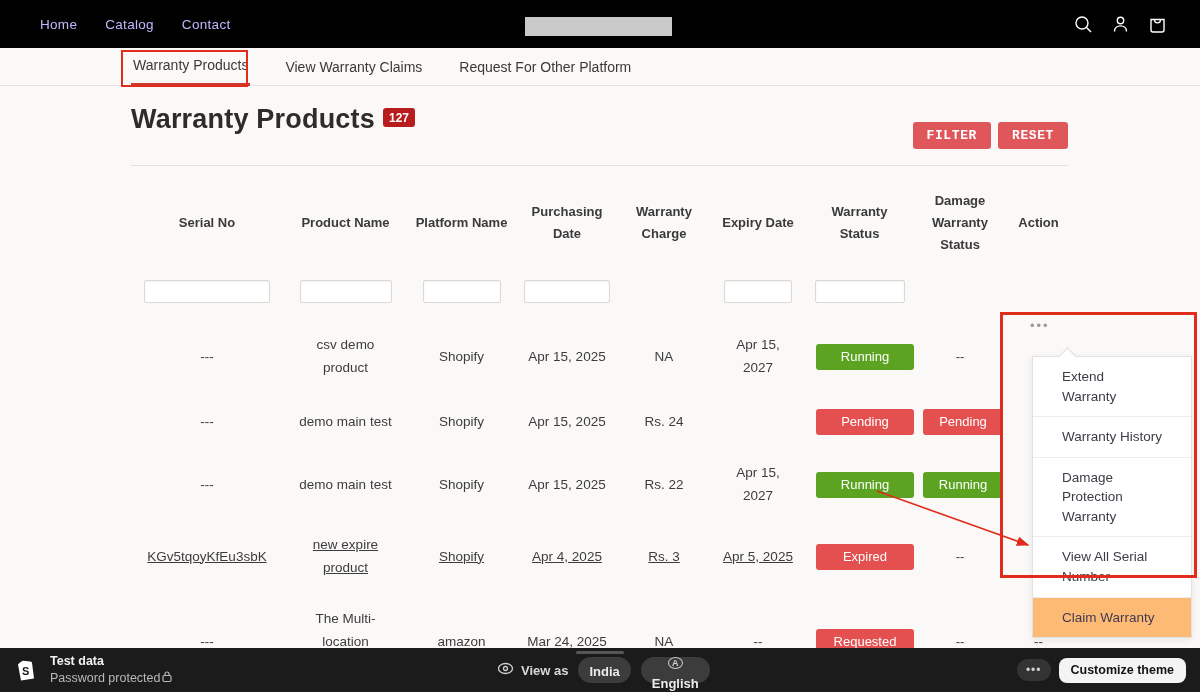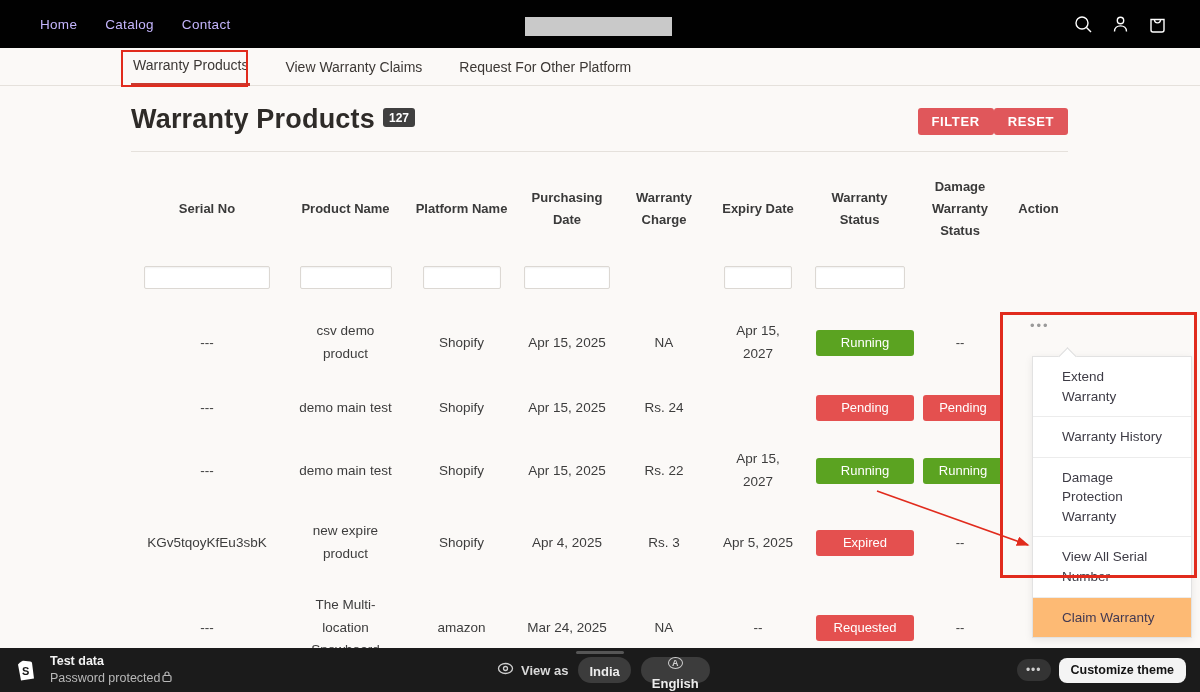--- a/index.html
+++ b/index.html
@@ -18,41 +18,41 @@
   
   .content { position:absolute; top:48px; left:0; right:0; bottom:44px; background:#fbf9f7; overflow:hidden; }
 
   .tabs { height:38px; border-bottom:1px solid #e5e1dc; display:flex; align-items:center;
           padding-left:131px; gap:33px; position:relative; }
   .tab { font-size:14px; color:#3c3835; cursor:pointer; height:38px; display:flex; align-items:center; position:relative; padding:0 2px; }
   .tab.active { border-bottom:3px solid #c93a30; }
 
   .titlebar { margin:18px 0 0 131px; width:937px; display:flex; align-items:flex-start; justify-content:space-between; }
   .page-title { font-size:27px; font-weight:700; color:#2e2b28; letter-spacing:.2px; }
-  .count-badge { display:inline-block; background:#404040; color:#fff; font-size:12px; font-weight:700;
+  .count-badge { display:inline-block; background:#b91c1c; color:#fff; font-size:12px; font-weight:700;
                  padding:3px 6px 2px; border-radius:3px; margin-left:8px; vertical-align:6px; }
-  .btns { display:flex; gap:0; margin-top:4px; }
+  .btns { display:flex; gap:7px; margin-top:18px;font-family:Liberation Mono, monospace; }
   .btn { background:#e0575b; color:#fff; border:none; font-size:13px; font-weight:600; letter-spacing:.6px;
          padding:6px 14px; border-radius:3px; cursor:pointer; font-family:inherit; }
   .rule { margin:16px 0 0 131px; width:937px; border-top:1px solid #e5e1dc; }
 
   
   .tbl { margin-left:130px; width:940px; }
   .grid { display:grid; grid-template-columns:154px 123px 109px 102px 92px 96px 107px 94px 63px; align-items:center; }
   .thead { min-height:114px; }
   .thead span { text-align:center; font-size:13px; font-weight:700; color:#3a3a3a; line-height:1.7; padding:0 6px; }
   .filterrow { height:42px; align-items:start; }
   .filterrow .fc { display:flex; justify-content:center; }
   .filterrow input { height:23px; border:1px solid #dcd8d3; background:#fff; border-radius:2px;
                      box-shadow:inset 0 1px 2px rgba(0,0,0,.06); outline:none; }
   .fi-1{width:126px;} .fi-2{width:92px;} .fi-3{width:78px;} .fi-4{width:86px;} .fi-6{width:68px;} .fi-7{width:90px;}
 
   .trow { font-size:13.5px; color:#3d3d3d; }
   .trow > div { text-align:center; line-height:1.7; padding:0 10px; }
-  .r1{min-height:70px;} .r2{min-height:60px;} .r3{min-height:66px;} .r4{min-height:78px;} .r5{min-height:92px;}
+  .r1{min-height:70px;} .r2{min-height:60px;} .r3{min-height:66px;} .r4{min-height:78px;text-decoration:underline;} .r5{min-height:92px;}
   .cell-expiry { padding:0 12px !important; }
 
   .badge { display:inline-block; min-width:98px; padding:5px 14px; border-radius:3px;
            color:#fff; font-size:13px; line-height:1.2; }
   .badge-sm { min-width:80px; }
   .badge[data-color="green"] { background:#5ba321; }
   .badge[data-color="red"]   { background:#e4504f; }
   .badge[data-color="none"]  { background:transparent; color:#3d3d3d; min-width:0; padding:5px 0; }
 
   

